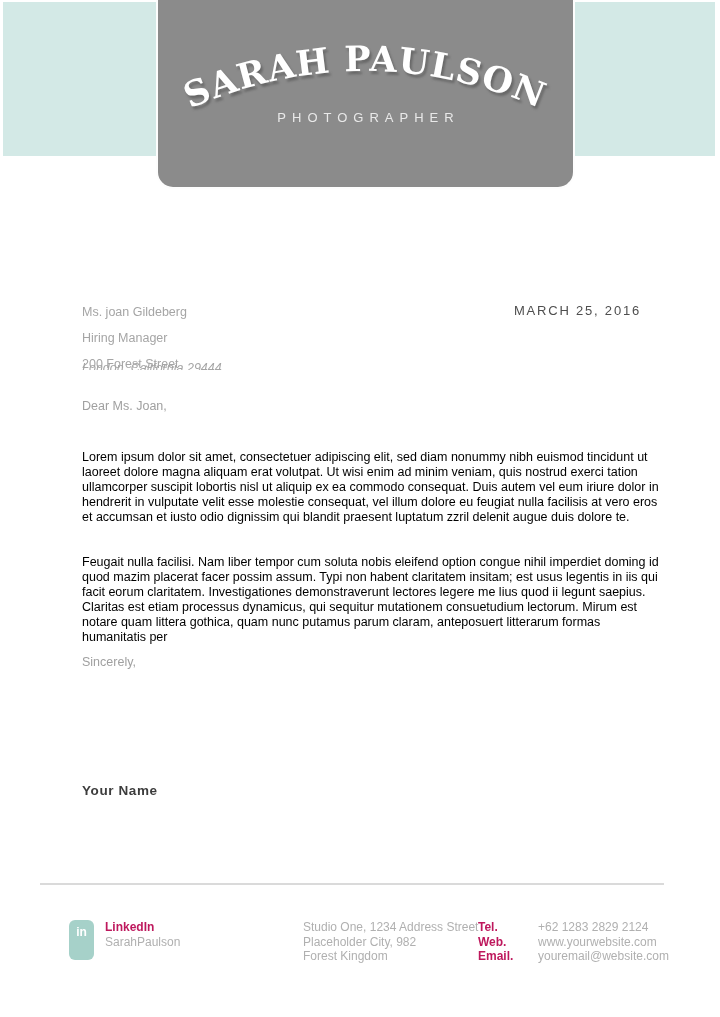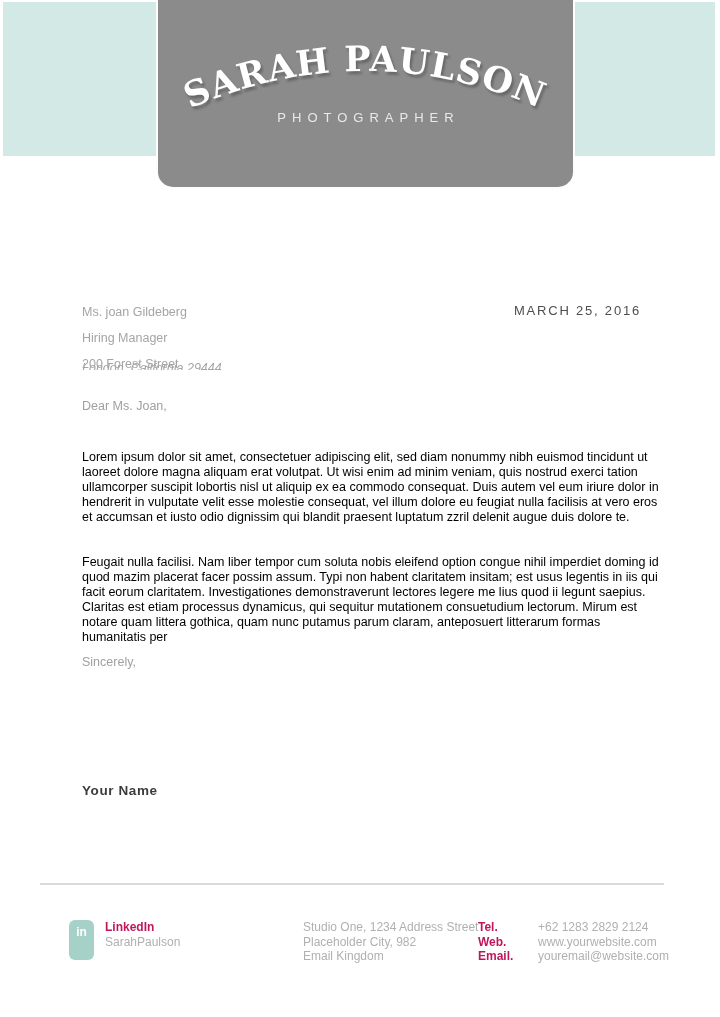--- a/index.html
+++ b/index.html
@@ -150,21 +150,21 @@
   <div class="li-icon">in</div>
 
   <div class="fcol col-social">
     <div class="label">LinkedIn</div>
     <div class="value">SarahPaulson</div>
   </div>
 
   <div class="fcol col-address">
     <div class="value">Studio One, 1234 Address Street</div>
     <div class="value">Placeholder City,  982</div>
-    <div class="value">Email Kingdom</div>
+    <div class="value">Forest Kingdom</div>
   </div>
 
   <div class="fcol col-contact-labels">
     <div class="label">Tel.</div>
     <div class="label">Web.</div>
     <div class="label">Email.</div>
   </div>
 
   <div class="fcol col-contact-values">
     <div class="value">+62 1283 2829 2124</div>

